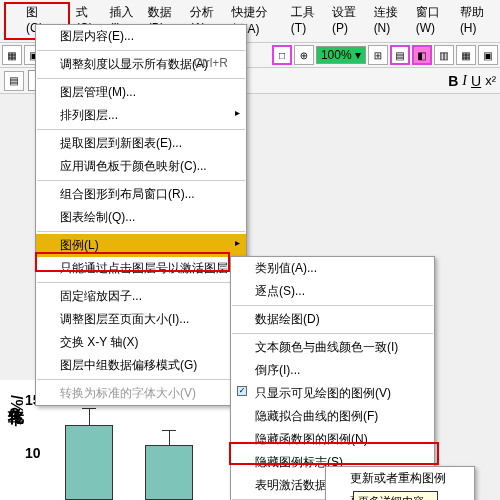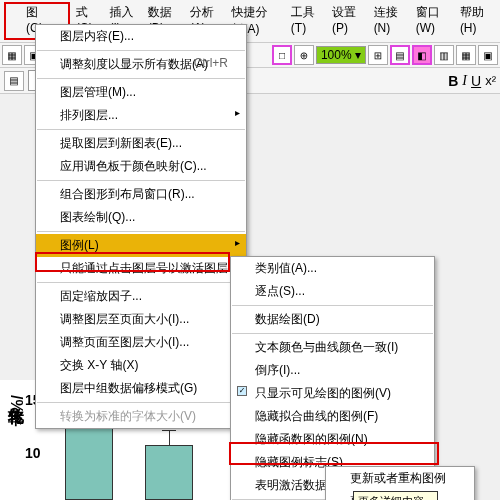--- a/index.html
+++ b/index.html
@@ -3,21 +3,21 @@
 <meta charset="utf-8">
 <style>
 *{margin:0;padding:0;box-sizing:border-box;font-family:"Microsoft YaHei","SimSun",sans-serif;font-size:12px}
 body{background:#f0f0f0;width:500px;height:500px;overflow:hidden;position:relative}
 .menubar{background:#f5f5f5;display:flex;padding:2px 4px;border-bottom:1px solid #ccc}
 .menubar span{padding:2px 6px;cursor:default}
 .menubar .hl{border:2px solid #d00;padding:0 20px}
 .toolbar{background:#f5f5f5;display:flex;align-items:center;padding:2px;gap:2px;border-bottom:1px solid #ccc}
 .tbtn{width:20px;height:20px;border:1px solid #aaa;background:#fff;display:inline-flex;align-items:center;justify-content:center;font-size:10px}
 .tbtn.pink{border:2px solid #d4d}
-.zoom{border:1px solid #999;padding:1px 4px;background:#84cc16}
+.zoom{border:1px solid #999;padding:1px 4px;background:#22c55e}
 .toolbar2{background:#f5f5f5;display:flex;align-items:center;padding:2px 4px;gap:4px;border-bottom:1px solid #ccc}
 .fontsel{border:1px solid #999;padding:1px 6px;background:#fff;min-width:50px}
 .menu{position:absolute;background:#fff;border:1px solid #999;box-shadow:2px 2px 4px rgba(0,0,0,0.3);min-width:195px}
 .menu1{left:35px;top:24px}
 .menu2{left:230px;top:256px;min-width:205px}
 .menu3{left:325px;top:466px;min-width:150px}
 .mi{padding:3px 18px 3px 24px;cursor:default;position:relative;white-space:nowrap}
 .mi.sel{background:#eab308}
 .mi.dis{color:#999}
 .mi.sub::after{content:"▸";position:absolute;right:6px;top:3px;font-size:10px}
@@ -101,21 +101,20 @@
     <div class="mi">应用调色板于颜色映射(C)...</div>
     <div class="sep"></div>
     <div class="mi">组合图形到布局窗口(R)...</div>
     <div class="mi">图表绘制(Q)...</div>
     <div class="sep"></div>
     <div class="mi sub sel">图例(L)</div>
     <div class="mi">只能通过点击图层号以激活图层</div>
     <div class="sep"></div>
     <div class="mi">固定缩放因子...</div>
     <div class="mi">调整图层至页面大小(I)...</div>
-    <div class="mi">调整页面至图层大小(I)...</div>
     <div class="mi">交换 X-Y 轴(X)</div>
     <div class="mi">图层中组数据偏移模式(G)</div>
     <div class="sep"></div>
     <div class="mi dis">转换为标准的字体大小(V)</div>
   </div>
 <div class="menu menu2" id="m2">
     <div class="mi">类别值(A)...</div>
     <div class="mi">逐点(S)...</div>
     <div class="sep"></div>
     <div class="mi">数据绘图(D)</div>

